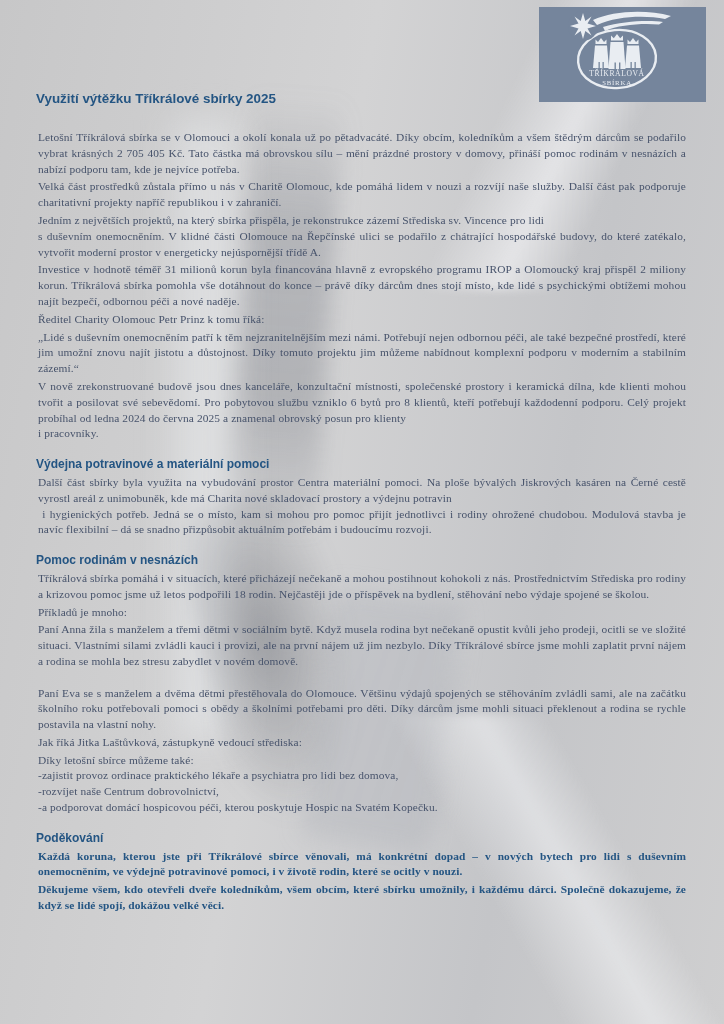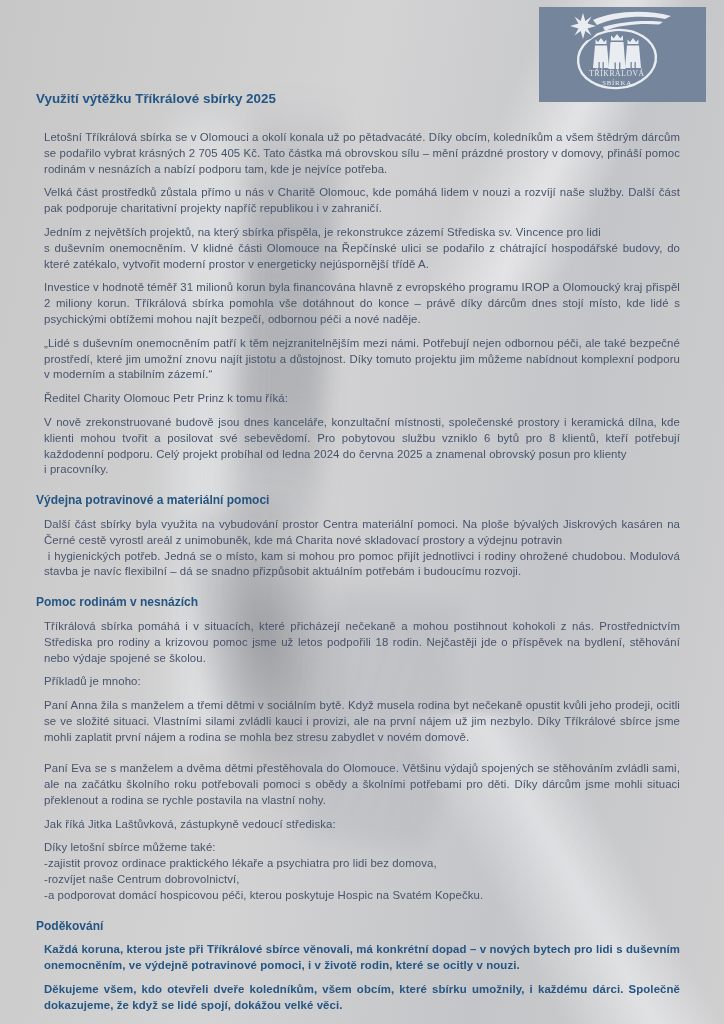--- a/index.html
+++ b/index.html
@@ -29,22 +29,22 @@
   .ph6{right:-30px;bottom:-10px;width:430px;height:320px;
     background:linear-gradient(60deg,rgba(255,255,255,0) 40%,rgba(247,248,250,.5) 55%,rgba(255,255,255,0) 66%);
     filter:blur(5px);}
   
   .logo{position:absolute;top:7px;right:18px;width:167px;height:95px;background:var(--logoBg);}
   .logo svg{display:block;width:100%;height:100%;}
   
   .content{position:absolute;left:36px;right:36px;top:91px;color:var(--body);}
   h1{font-size:13.4px;font-weight:bold;color:var(--accent);margin:0 0 23px 0;line-height:16px;}
   h2{font-size:12px;font-weight:bold;color:var(--accent);margin:15px 0 0 0;line-height:15.8px;}
-  p{margin:8px;font-size:11.4px;line-height:15.8px;text-align:justify;white-space:pre-line;
-    letter-spacing:.1px;}
+  p{margin:2px;font-size:11.4px;line-height:15.8px;text-align:justify;white-space:pre-line;
+    letter-spacing:.1px;font-family:Liberation Serif, serif;}
   p.gap{margin-top:15.8px;}
   .bold-blue{color:var(--accent);font-weight:bold;}
 </style>
 </head>
 <body>
 
 <div class="page">
 
   <div>
     <div class="ph ph1"></div>
@@ -81,22 +81,22 @@
 
   <div class="content">
     <h1>Využití výtěžku Tříkrálové sbírky 2025</h1>
 
     <p>Letošní Tříkrálová sbírka se v Olomouci a okolí konala už po pětadvacáté. Díky obcím, koledníkům a všem štědrým dárcům se podařilo vybrat krásných 2 705 405 Kč. Tato částka má obrovskou sílu – mění prázdné prostory v domovy, přináší pomoc rodinám v nesnázích a nabízí podporu tam, kde je nejvíce potřeba.</p>
     <p>Velká část prostředků zůstala přímo u nás v Charitě Olomouc, kde pomáhá lidem v nouzi a rozvíjí naše služby. Další část pak podporuje charitativní projekty napříč republikou i v zahraničí.</p>
 
     <p>Jedním z největších projektů, na který sbírka přispěla, je rekonstrukce zázemí Střediska sv. Vincence pro lidi
 s duševním onemocněním. V klidné části Olomouce na Řepčínské ulici se podařilo z chátrající hospodářské budovy, do které zatékalo, vytvořit moderní prostor v energeticky nejúspornější třídě A.</p>
     <p>Investice v hodnotě téměř 31 milionů korun byla financována hlavně z evropského programu IROP a Olomoucký kraj přispěl 2 miliony korun. Tříkrálová sbírka pomohla vše dotáhnout do konce – právě díky dárcům dnes stojí místo, kde lidé s psychickými obtížemi mohou najít bezpečí, odbornou péči a nové naděje.</p>
+    <p>Ředitel Charity Olomouc Petr Prinz k tomu říká:</p>
     <p>„Lidé s duševním onemocněním patří k těm nejzranitelnějším mezi námi. Potřebují nejen odbornou péči, ale také bezpečné prostředí, které jim umožní znovu najít jistotu a důstojnost. Díky tomuto projektu jim můžeme nabídnout komplexní podporu v moderním a stabilním zázemí.“</p>
-    <p>Ředitel Charity Olomouc Petr Prinz k tomu říká:</p>
     <p>V nově zrekonstruované budově jsou dnes kanceláře, konzultační místnosti, společenské prostory i keramická dílna, kde klienti mohou tvořit a posilovat své sebevědomí. Pro pobytovou službu vzniklo 6 bytů pro 8 klientů, kteří potřebují každodenní podporu. Celý projekt probíhal od ledna 2024 do června 2025 a znamenal obrovský posun pro klienty
 i pracovníky.</p>
 
     <h2>Výdejna potravinové a materiální pomoci</h2>
     <p>Další část sbírky byla využita na vybudování prostor Centra materiální pomoci. Na ploše bývalých Jiskrových kasáren na Černé cestě vyrostl areál z unimobuněk, kde má Charita nové skladovací prostory a výdejnu potravin
 &nbsp;i hygienických potřeb. Jedná se o místo, kam si mohou pro pomoc přijít jednotlivci i rodiny ohrožené chudobou. Modulová stavba je navíc flexibilní – dá se snadno přizpůsobit aktuálním potřebám i budoucímu rozvoji.</p>
 
     <h2>Pomoc rodinám v nesnázích</h2>
     <p>Tříkrálová sbírka pomáhá i v situacích, které přicházejí nečekaně a mohou postihnout kohokoli z nás. Prostřednictvím Střediska pro rodiny a krizovou pomoc jsme už letos podpořili 18 rodin. Nejčastěji jde o příspěvek na bydlení, stěhování nebo výdaje spojené se školou.</p>
     <p>Příkladů je mnoho:</p>

